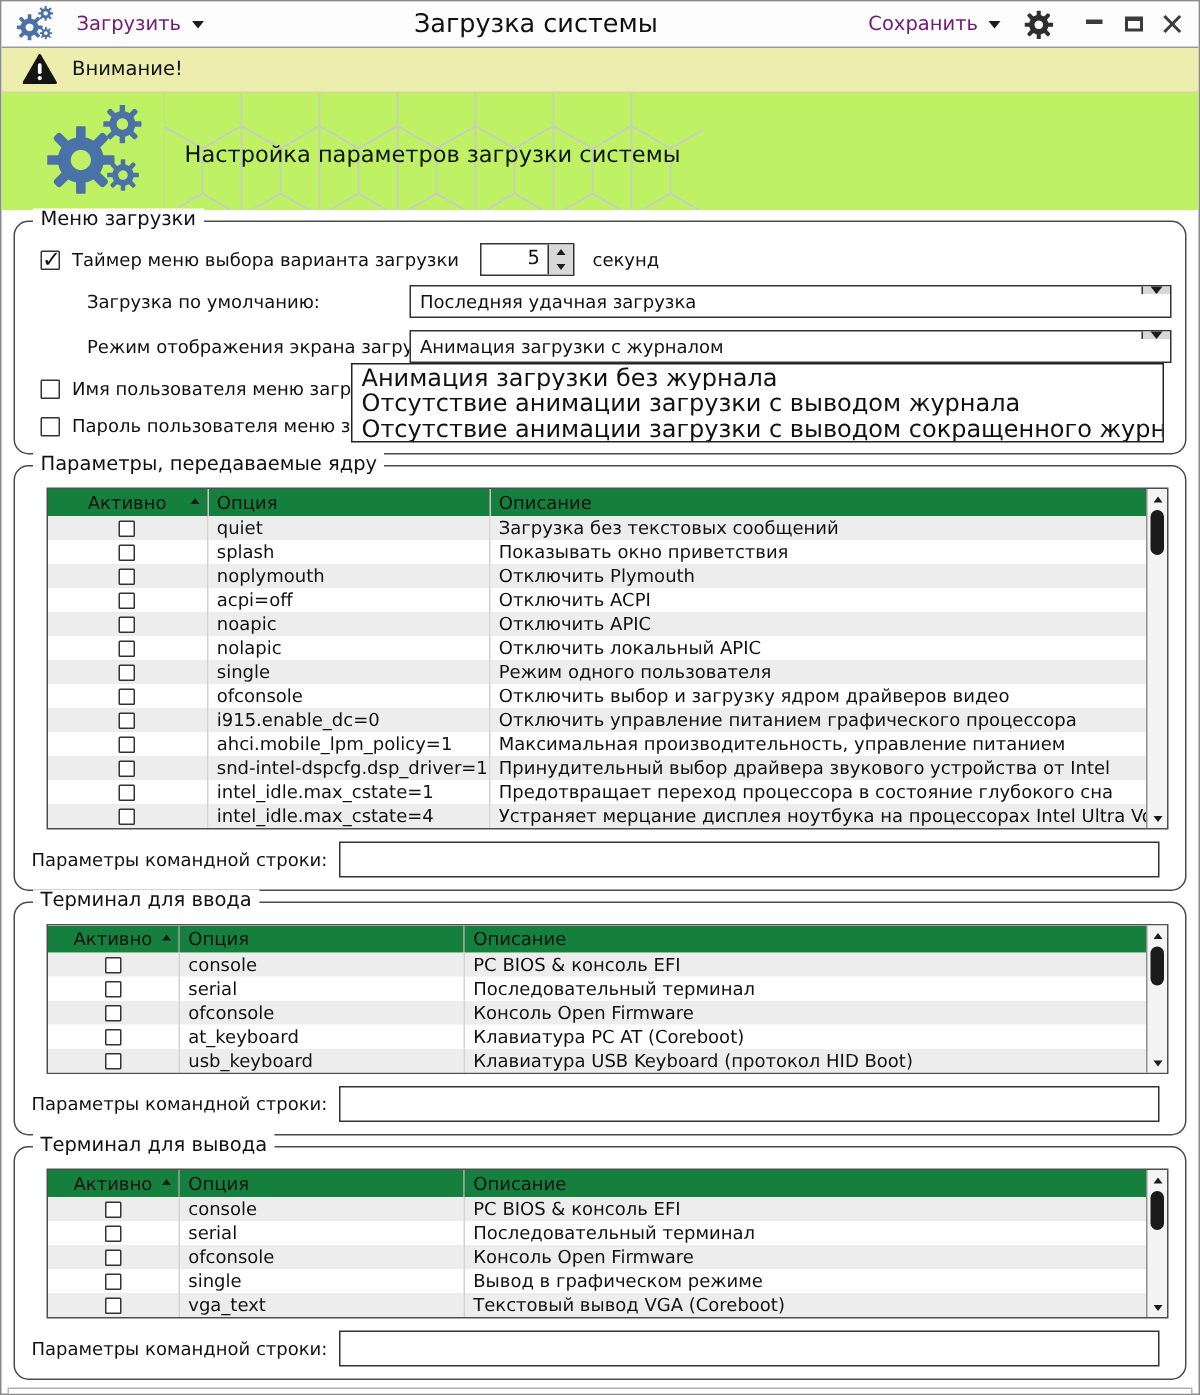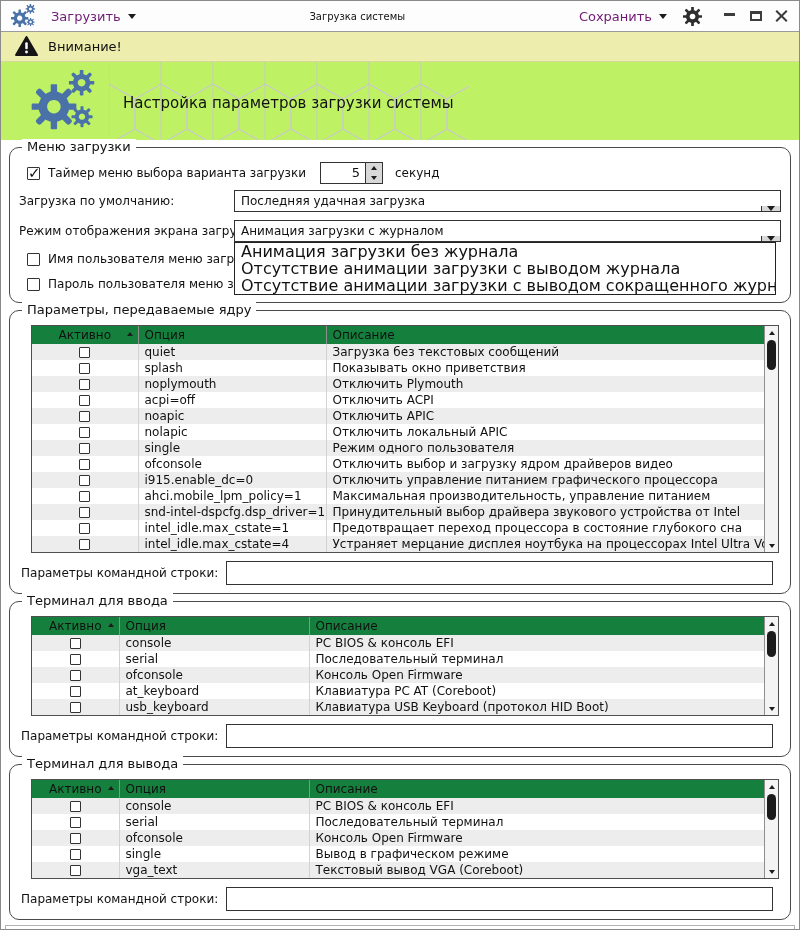--- a/index.html
+++ b/index.html
@@ -11,21 +11,21 @@
     width: 800px; height: 930px; background: #fff;
     border: 1px solid #8a8a8a; overflow: hidden; position: relative;
   }
 
   
   .toolbar {
     height: 31px; display: flex; align-items: center;
     padding: 0 10px; border-bottom: 1px solid #9a9a9a; background: #fdfdfd;
   }
   .tb-left, .tb-right { display: flex; align-items: center; gap: 8px; }
-  .tb-title { flex: 1; text-align: center; font-size: 10px; }
+  .tb-title { flex: 1; text-align: center; font-size: 17px; }
   .tb-btn {
     display: inline-flex; align-items: center; gap: 7px; font-size: 13px;
     background: none; border: none; padding: 3px 6px; cursor: pointer;
     font-family: inherit; color: #701a75;
   }
   .tri { width: 0; height: 0; display: inline-block; }
   .tri.down { border-left: 4px solid transparent; border-right: 4px solid transparent; border-top: 5px solid #1c1c1c; }
   .tri.up   { border-left: 4px solid transparent; border-right: 4px solid transparent; border-bottom: 5px solid #1c1c1c; }
   .tri.sm.down { border-left: 3px solid transparent; border-right: 3px solid transparent; border-top: 4px solid #1c1c1c; }
   .tri.sm.up   { border-left: 3px solid transparent; border-right: 3px solid transparent; border-bottom: 4px solid #1c1c1c; }
@@ -58,41 +58,41 @@
     position: relative; border: 1px solid #4a4a4a; border-radius: 10px;
     margin: 7px 8px 0; padding: 12px 9px 8px; background: #fff;
   }
   .legend {
     position: absolute; top: -9px; left: 12px; background: #fff;
     padding: 0 5px; font-size: 13px; white-space: nowrap;
   }
   .row { display: flex; align-items: center; }
   .r-h26 { height: 26px; } .r-h30 { height: 30px; } .r-h24 { height: 24px; }
   .lbl { font-size: 12px; white-space: nowrap; }
-  .lblcol { width: 215px; flex: none; }
+  .lblcol { width: 215px; flex: none; margin-left: 39px; }
 
   .cb {
     width: 13px; height: 13px; border: 1px solid #333; background: #fff;
     display: inline-block; position: relative; flex: none; border-radius: 1px; cursor: pointer;
   }
   .cb.checked::after {
     content: "✓"; position: absolute; left: 0px; top: -4px;
     font-size: 15px; font-weight: bold; color: #111;
   }
   .cb.mr { margin: 0 8px 0 8px; }
   .cb.small { width: 11px; height: 11px; vertical-align: middle; }
 
   .spinner { display: inline-flex; height: 22px; border: 1px solid #333; margin: 0 12px 0 14px; background: #fff; }
   .spin-val { width: 44px; text-align: right; padding-right: 5px; line-height: 20px; font-size: 13px; }
   .spin-btns { width: 17px; background: #d8d8d8; border-left: 1px solid #333; display: flex; flex-direction: column; cursor: pointer; }
   .spin-btns span { flex: 1; display: flex; align-items: center; justify-content: center; }
 
   .combo {
     flex: 1; height: 22px; border: 1px solid #333; display: flex;
-    align-items: flex-end; background: #fff; cursor: pointer;
+    align-items: flex-start; background: #fff; cursor: pointer;
   }
   .combo-val { flex: 1; padding: 0 6px; line-height: 20px; white-space: nowrap; overflow: hidden; font-size: 12px; }
   .combo-btn { width: 19px; background: #d8d8d8; border-left: 1px solid #333; display: flex; align-items: center; justify-content: center; }
 
   .popup {
     position: absolute; left: 224px; right: 14px; top: 94px; z-index: 6;
     background: #fff; border: 1px solid #222;
   }
   .popup ul { list-style: none; }
   .popup li { height: 17px; line-height: 17px; padding-left: 6px; font-size: 16px; white-space: nowrap; overflow: hidden; cursor: pointer; }

